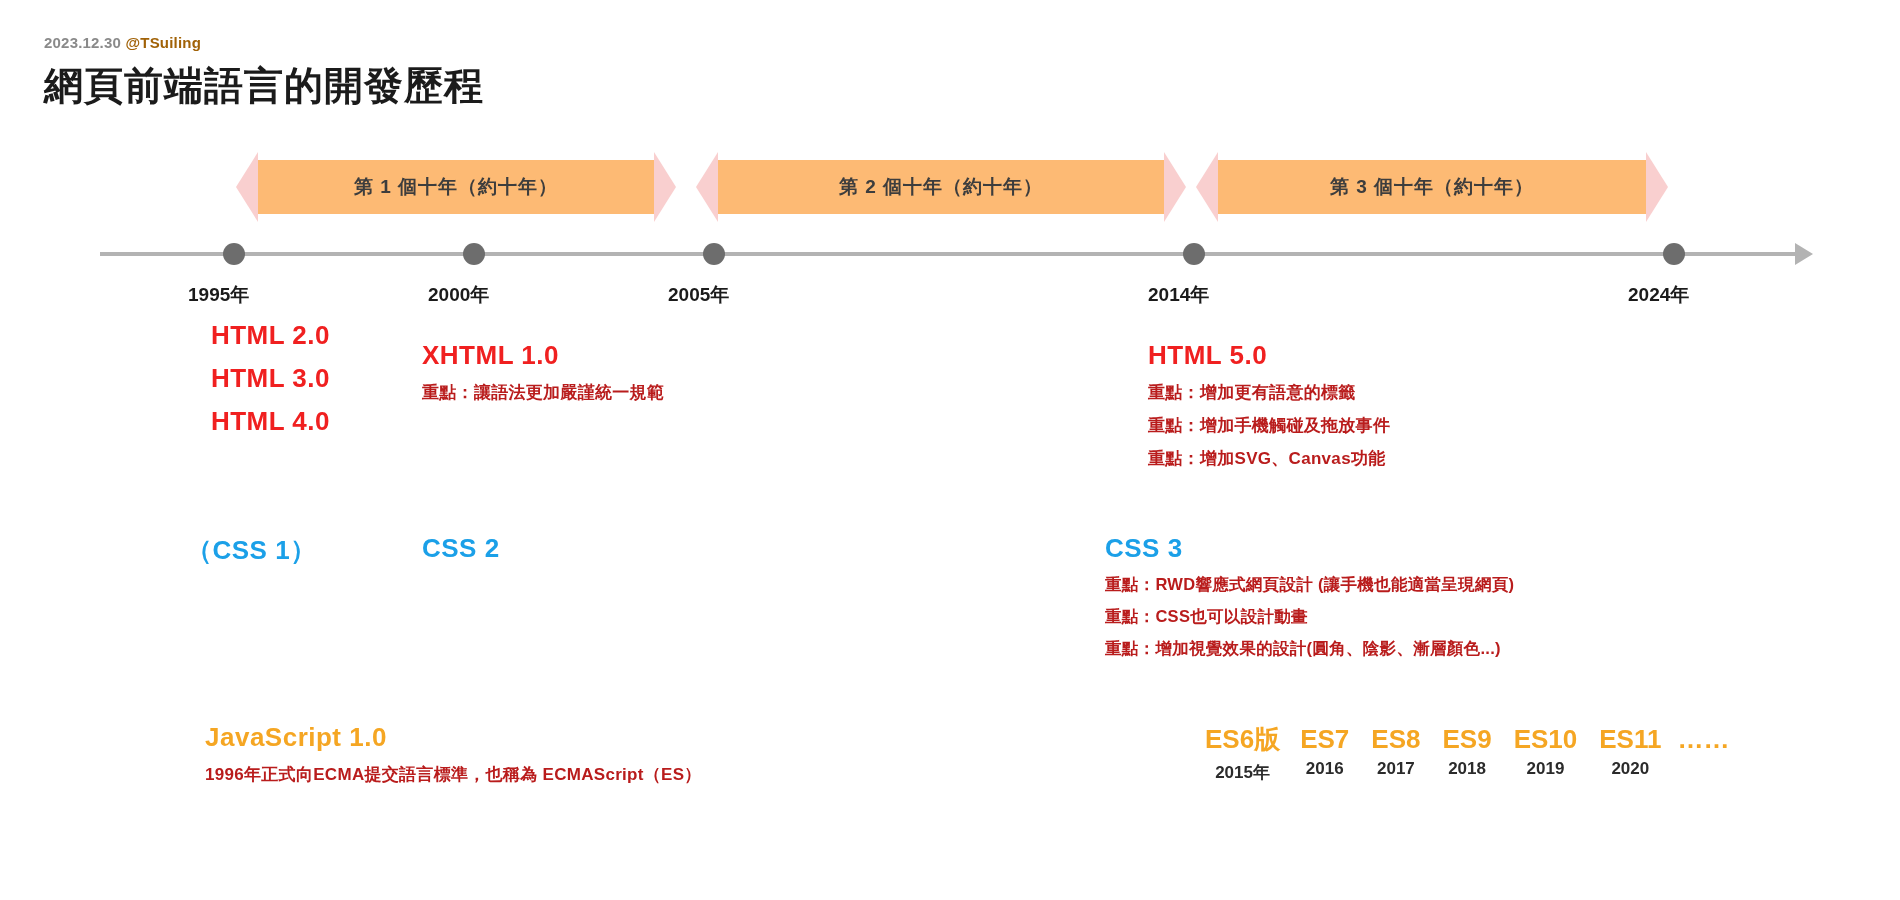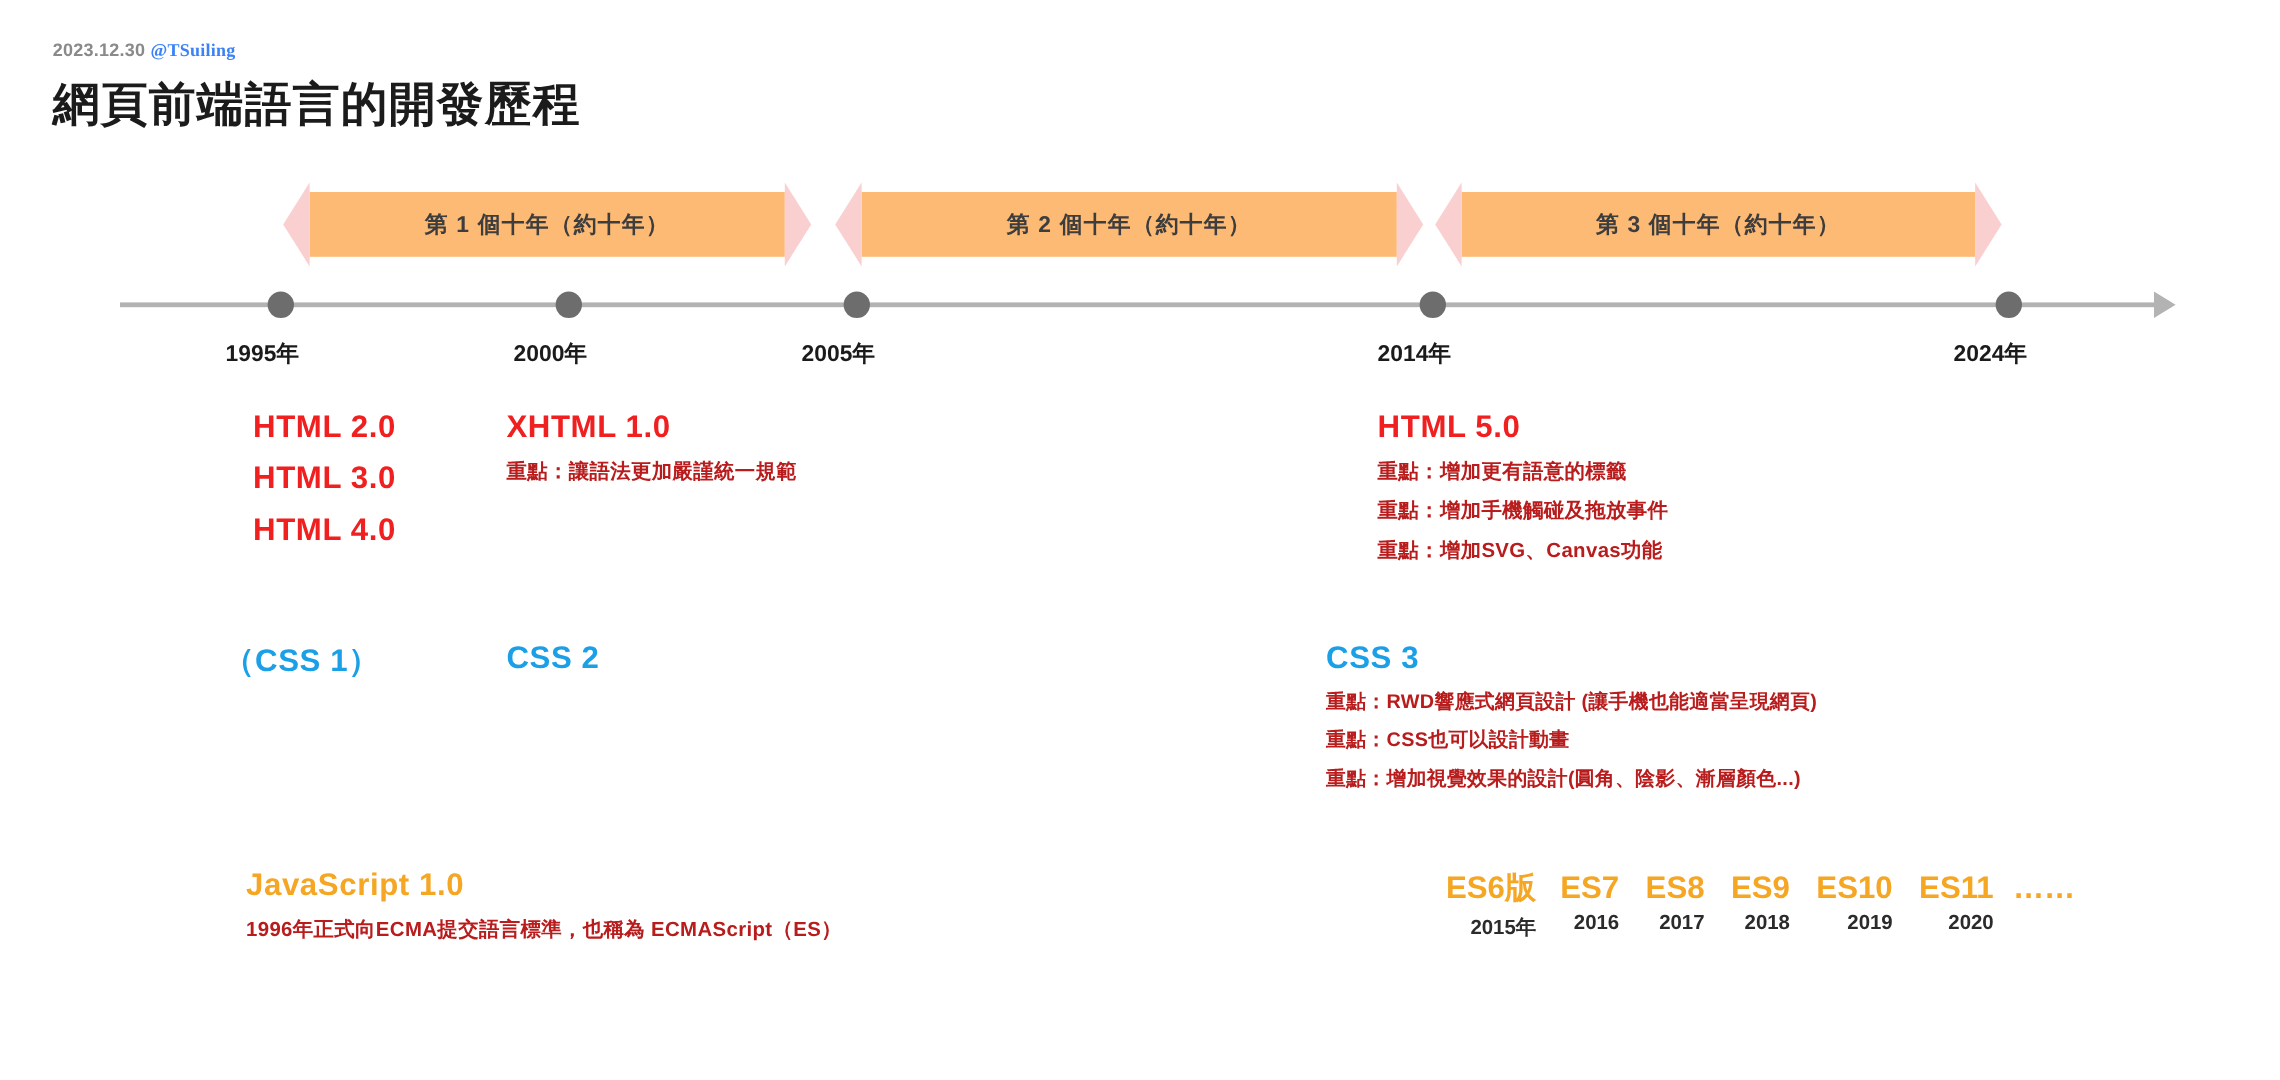--- a/index.html
+++ b/index.html
@@ -23,22 +23,21 @@
     top: 34px;
   }
   .byline {
     font-size: 15px;
     color: #8a8a8a;
     font-weight: bold;
     letter-spacing: 0.2px;
     white-space: nowrap;
   }
   .byline .handle {
-    color: #3b82f6;
-    font-family: Liberation Serif, serif;
+    color: #a16207;
   }
   .title {
     margin-top: 8px;
     font-size: 39px;
     font-weight: bold;
     color: #1b1b1b;
     letter-spacing: 1px;
     white-space: nowrap;
   }
 
@@ -146,21 +145,21 @@
   }
   .note.small { font-size: 16.5px; }
 
   .es-row {
     position: absolute;
     display: flex;
     align-items: baseline;
     gap: 0;
   }
   .es-item {
-    text-align: right;
+    text-align: center;
     margin-right: 18px;
   }
   .es-name {
     font-size: 26px;
     font-weight: bold;
     color: #f5a623;
     white-space: nowrap;
   }
   .es-year {
     margin-top: 4px;
@@ -208,21 +207,21 @@
 <div class="node" style="left:703px;"></div>
 <div class="node" style="left:1183px;"></div>
 <div class="node" style="left:1663px;"></div>
 
 <div class="year" style="left:188px;">1995年</div>
 <div class="year" style="left:428px;">2000年</div>
 <div class="year" style="left:668px;">2005年</div>
 <div class="year" style="left:1148px;">2014年</div>
 <div class="year" style="left:1628px;">2024年</div>
 
-<div class="item" style="left:170px; top:340px; text-align:right; width:160px;">
+<div class="item" style="left:170px; top:320px; text-align:right; width:160px;">
   <div class="heading html html-line">HTML 2.0</div>
   <div class="heading html html-line">HTML 3.0</div>
   <div class="heading html html-line">HTML 4.0</div>
 </div>
 
 <div class="item" style="left:422px; top:340px;">
   <div class="heading html">XHTML 1.0</div>
   <div class="note">重點：讓語法更加嚴謹統一規範</div>
 </div>
 

